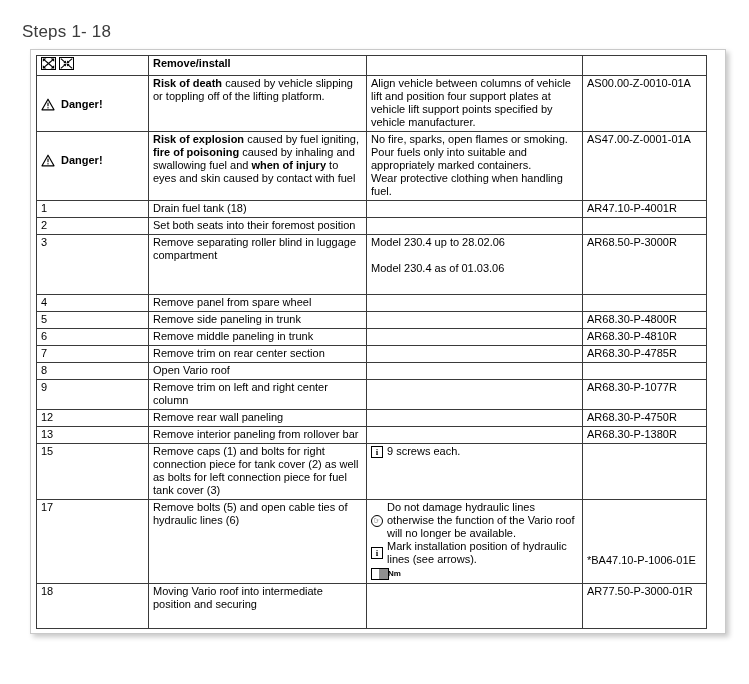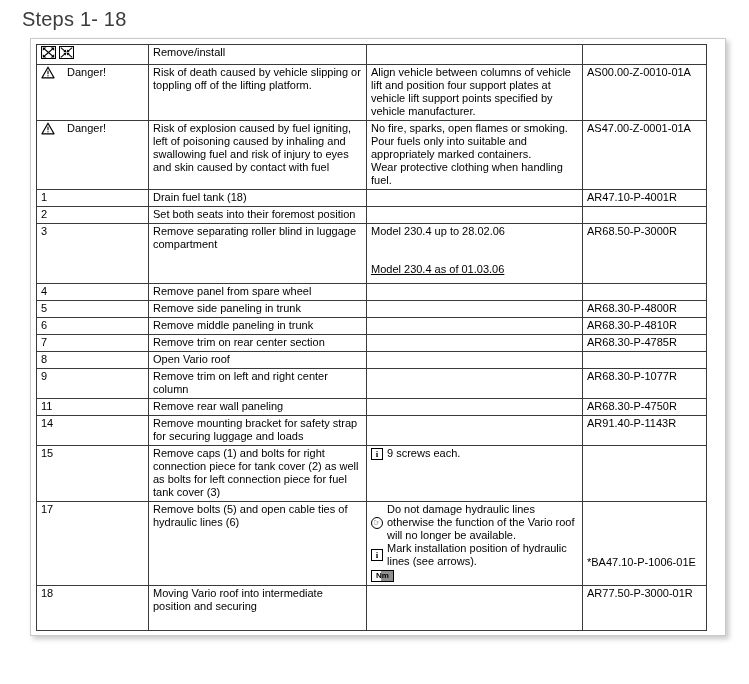--- a/index.html
+++ b/index.html
@@ -1,37 +1,37 @@
 <!DOCTYPE html>
 <html><head>
 <meta charset="utf-8">
 <style>
   html,body{margin:0;padding:0;background:#ffffff;}
   body{width:749px;height:684px;font-family:"Liberation Sans",sans-serif;overflow:hidden;}
   .page{padding:6px 0 0 22px;}
-  .page-title{font-size:20px;color:#3c3c3c;margin:2px 0 7px 0;font-weight:400;letter-spacing:.2px;}
+  .page-title{font-size:17px;color:#3c3c3c;margin:16px 0 7px 0;font-weight:400;letter-spacing:.2px;}
   .panel{margin-left:8px;width:694px;border:1px solid #c9c9c9;background:#fff;
          box-shadow:3px 3px 5px rgba(0,0,0,.22);}
   .table-wrap{padding:5px 5px 4px 5px;}
   table.steps{border-collapse:collapse;table-layout:fixed;width:670px;font-size:11px;line-height:13px;color:#000;}
   table.steps td{border:1px solid #3a3a3a;vertical-align:top;padding:1px 4px 2px 4px;position:relative;overflow:hidden;}
   td.c1{padding-left:3px;}
-  .b{font-weight:normal;}
+  .b{font-weight:bold;}
   .blk{display:flex;gap:4px;align-items:center;}
-  .blk.gap{margin-top:25px;text-decoration:underline;}
+  .blk.gap{margin-top:13px;}
   .abs-b{position:absolute;left:4px;bottom:3px;}
   td.c4 .abs-b{left:4px;bottom:16px;}
-  .c1-danger{display:flex;gap:12px;align-items:center;}
+  .c1-danger{display:flex;gap:6px;align-items:center;margin-top:21px;}
   .hdr-icons{display:inline-flex;gap:3px;align-items:center;}
   
   .icbox{display:inline-block;box-sizing:border-box;width:12px;height:12px;border:1px solid #000;
          font-size:9px;line-height:10px;text-align:center;font-weight:bold;flex:0 0 auto;
          font-family:"Liberation Serif",serif;background:#fff;margin-top:0px;}
-  .icbox.nm{width:23px;font-family:"Liberation Sans",sans-serif;font-size:8px;letter-spacing:0;
-            background:linear-gradient(90deg,#ffffff 42%,#8f8f8f 42%);}
+  .icbox.nm{width:15px;font-family:"Liberation Sans",sans-serif;font-size:8px;letter-spacing:0;
+            background:linear-gradient(90deg,#ffffff 42%,#8f8f8f 42%);padding-left:16px;}
   .iccirc{display:inline-block;box-sizing:border-box;width:12px;height:12px;border:1px solid #000;border-radius:50%;
           font-size:8px;line-height:10px;text-align:center;flex:0 0 auto;background:#fff;}
   .ic{display:inline-block;line-height:0;flex:0 0 auto;}
 </style>
 </head>
 <body>
 
 <div class="page">
   <div class="page-title">Steps 1- 18</div>
 
@@ -111,21 +111,21 @@
               <td class="c1">
                 <span class="c1-danger">
                   <span class="ic"><svg width="14" height="13" viewBox="0 0 14 13">
                       <path d="M7 1.2 L13 11.8 L1 11.8 Z" fill="none" stroke="#000" stroke-width="1.2" stroke-linejoin="round"></path>
                       <rect x="6.45" y="4.6" width="1.1" height="3.6" fill="#000"></rect>
                       <rect x="6.45" y="9.2" width="1.1" height="1.2" fill="#000"></rect>
                     </svg></span>
                   <span class="b">Danger!</span>
                 </span>
               </td>
-              <td class="c2"><span class="b">Risk of explosion</span><span> caused by fuel igniting, </span><span class="b">left of poisoning</span><span> caused by inhaling and swallowing fuel and </span><span class="b">risk of injury</span><span> to eyes and skin caused by contact with fuel</span></td>
+              <td class="c2"><span class="b">Risk of explosion</span><span> caused by fuel igniting, </span><span class="b">fire of poisoning</span><span> caused by inhaling and swallowing fuel and </span><span class="b">when of injury</span><span> to eyes and skin caused by contact with fuel</span></td>
               <td class="c3">
                 <div class="blk">
                   <span>No fire, sparks, open flames or smoking.</span>
                 </div>
                 <div class="blk">
                   <span>Pour fuels only into suitable and appropriately marked containers.</span>
                 </div>
                 <div class="blk">
                   <span>Wear protective clothing when handling fuel.</span>
                 </div>
@@ -201,33 +201,33 @@
             </tr>
             <tr>
               <td class="c1"><span>9</span></td>
               <td class="c2"><span>Remove trim on left and right center column</span></td>
               <td class="c3"></td>
               <td class="c4">
                 <div>AR68.30-P-1077R</div>
               </td>
             </tr>
             <tr>
-              <td class="c1"><span>11</span></td>
+              <td class="c1"><span>12</span></td>
               <td class="c2"><span>Remove rear wall paneling</span></td>
               <td class="c3"></td>
               <td class="c4">
                 <div>AR68.30-P-4750R</div>
               </td>
             </tr>
             <tr>
-              <td class="c1"><span>14</span></td>
-              <td class="c2"><span>Remove mounting bracket for safety strap for securing luggage and loads</span></td>
-              <td class="c3"></td>
-              <td class="c4">
-                <div>AR91.40-P-1143R</div>
+              <td class="c1"><span>13</span></td>
+              <td class="c2"><span>Remove interior paneling from rollover bar</span></td>
+              <td class="c3"></td>
+              <td class="c4">
+                <div>AR68.30-P-1380R</div>
               </td>
             </tr>
             <tr>
               <td class="c1"><span>15</span></td>
               <td class="c2"><span>Remove caps (1) and bolts for right connection piece for tank cover (2) as well as bolts for left connection piece for fuel tank cover (3)</span></td>
               <td class="c3">
                 <div class="blk">
                   <span class="icbox">i</span>
                   <span>9 screws each.</span>
                 </div>

